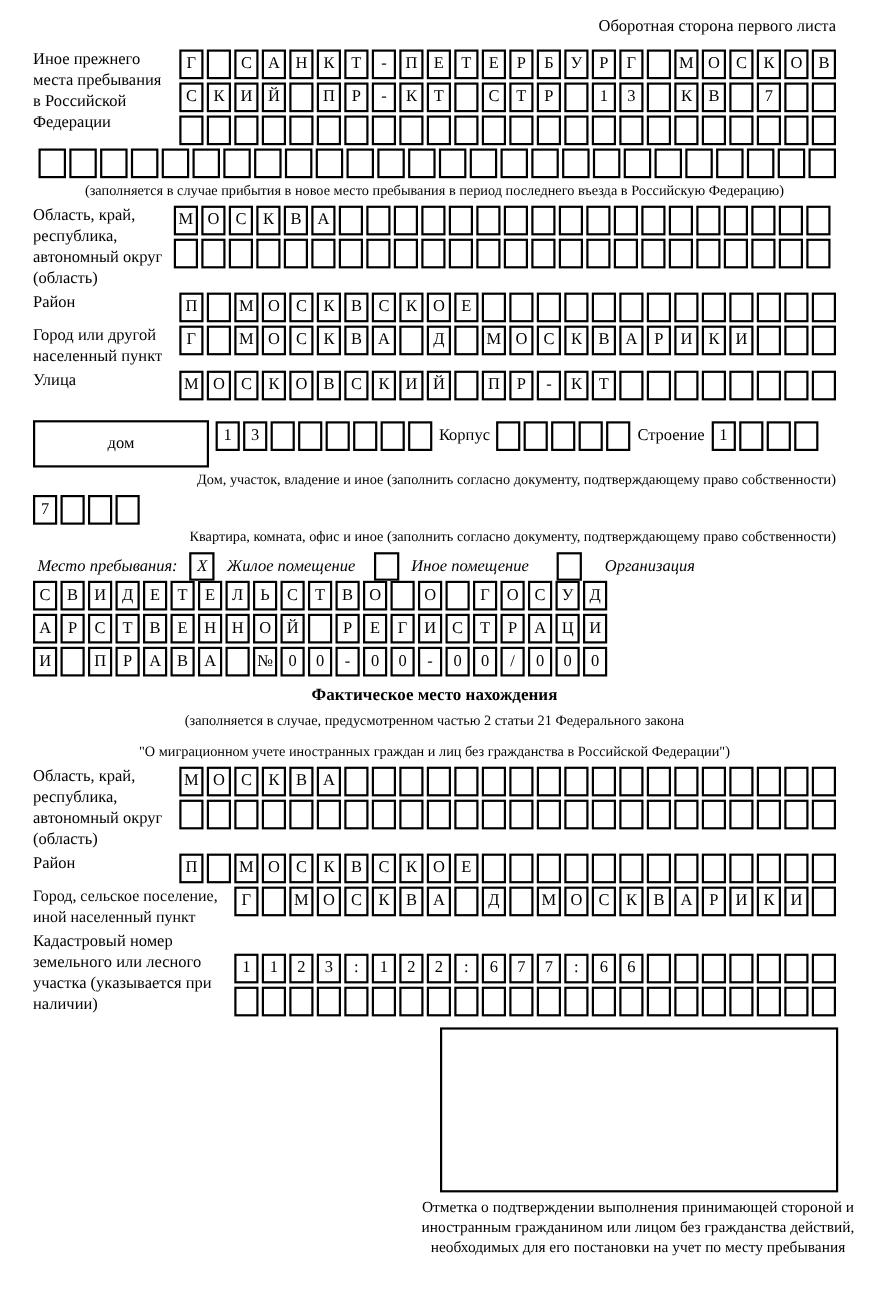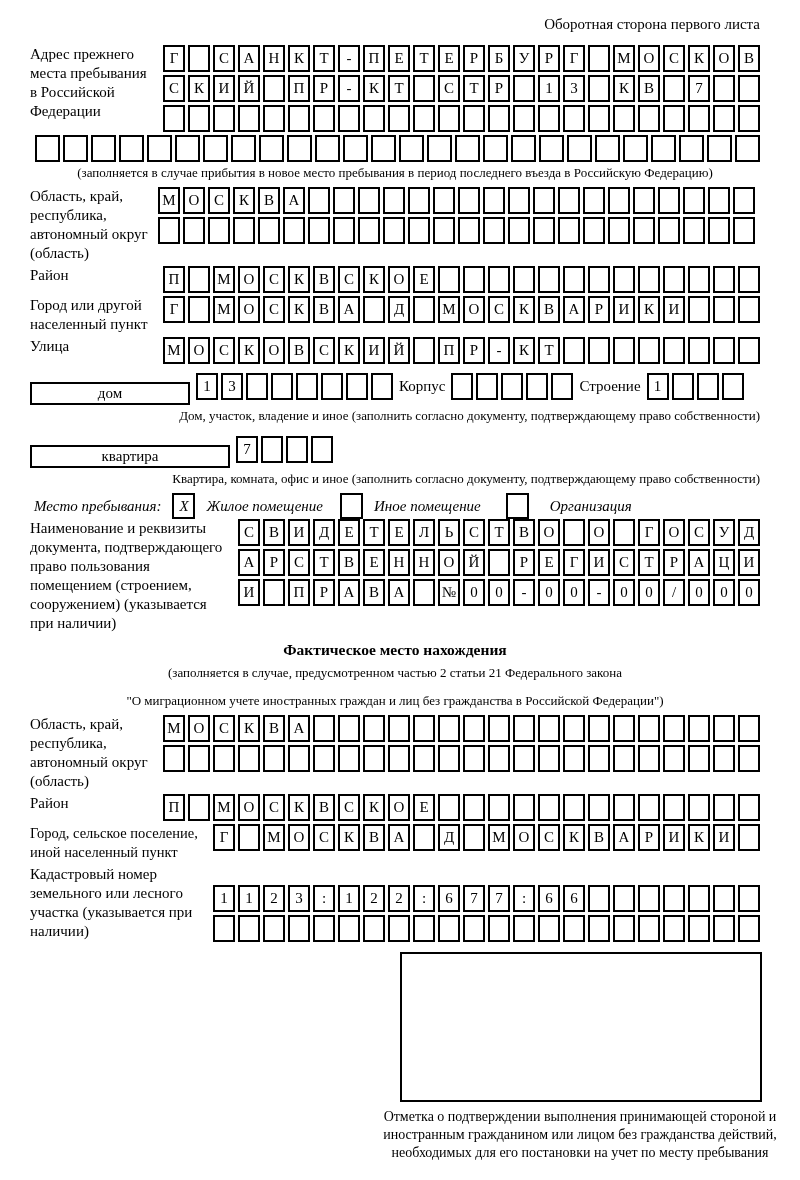--- a/index.html
+++ b/index.html
@@ -15,21 +15,21 @@
         display:flex;align-items:center;justify-content:center;font-size:15px;background:#fff;}
   .cell.wide{width:25px;}
   .full-row{margin-top:3px;}
 
   .caption{font-size:13px;text-align:center;margin:3px 0 6px 0;line-height:16px;}
   .caption.left{text-align:right;margin-left:4px;}
   .h2{font-size:16px;font-weight:bold;text-align:center;margin:4px 0 8px 0;}
   .h3{font-size:15.5px;font-weight:bold;text-align:center;margin:8px 0 6px 0;}
 
   .house-row{display:flex;align-items:center;gap:6px;font-size:15px;margin:2px 0 0 0;}
-  .widebox{box-sizing:border-box;height:23px;border:2px solid #000;display:flex;align-items:center;
+  .widebox{box-sizing:border-box;height:43px;border:2px solid #000;display:flex;align-items:center;
            justify-content:center;font-size:15px;background:#fff;margin-top:15px;}
   .widebox.dom{width:160px;}
   .widebox.kv{width:200px;}
   .inline-cells{display:flex;gap:3px;}
   .small-label{white-space:nowrap;}
 
   .stay-row{display:flex;align-items:center;gap:11px;font-size:15px;margin:6px 0 0 4px;font-style:italic;}
   .checkbox{box-sizing:border-box;width:23px;height:26px;border:2px solid #000;display:flex;
             align-items:center;justify-content:center;font-size:15px;background:#fff;}
   .stay-caption{width:610px;text-align:center;font-size:13px;margin:3px 0 6px 0;}
@@ -41,21 +41,21 @@
   .stamp-caption{margin:6px 0 0 340px;width:420px;text-align:center;font-size:14px;line-height:18px;}
 </style>
 </head>
 <body>
 
 <div class="page">
 
   <div class="top-note">Оборотная сторона первого листа</div>
 
   <div class="frow">
-    <div class="flabel" style="max-width:150px">Адрес прежнего места пребывания в Российской Федерации</div>
+    <div class="flabel" style="max-width:150px">Иное прежнего места пребывания в Российской Федерации</div>
     <div class="fcells">
       <div class="cells-row">
           <span class="cell">Г</span>
           <span class="cell"></span>
           <span class="cell">С</span>
           <span class="cell">А</span>
           <span class="cell">Н</span>
           <span class="cell">К</span>
           <span class="cell">Т</span>
           <span class="cell">-</span>
@@ -339,42 +339,40 @@
     <div class="inline-cells">
         <span class="cell">1</span>
         <span class="cell"></span>
         <span class="cell"></span>
         <span class="cell"></span>
       </div>
   </div>
   <div class="caption left">Дом, участок, владение и иное (заполнить согласно документу, подтверждающему право собственности)</div>
 
   <div class="house-row">
-    <div class="widebox kv">квартира</div>
     <div class="inline-cells">
         <span class="cell">7</span>
         <span class="cell"></span>
         <span class="cell"></span>
         <span class="cell"></span>
       </div>
   </div>
   <div class="caption left">Квартира, комната, офис и иное (заполнить согласно документу, подтверждающему право собственности)</div>
 
   <div class="stay-row">
     <span>Место пребывания:</span>
     <span class="checkbox">X</span>
     <span>Жилое помещение</span>
     <span class="checkbox" style="margin-left:6px"></span>
     <span>Иное помещение</span>
     <span class="checkbox" style="margin-left:14px"></span>
     <span style="margin-left:10px">Организация</span>
   </div>
 
   <div class="frow doc-block">
-    <div class="flabel">Наименование и реквизиты документа, подтверждающего право пользования помещением (строением, сооружением) (указывается при наличии)</div>
     <div class="fcells">
       <div class="cells-row">
           <span class="cell">С</span>
           <span class="cell">В</span>
           <span class="cell">И</span>
           <span class="cell">Д</span>
           <span class="cell">Е</span>
           <span class="cell">Т</span>
           <span class="cell">Е</span>
           <span class="cell">Л</span>

